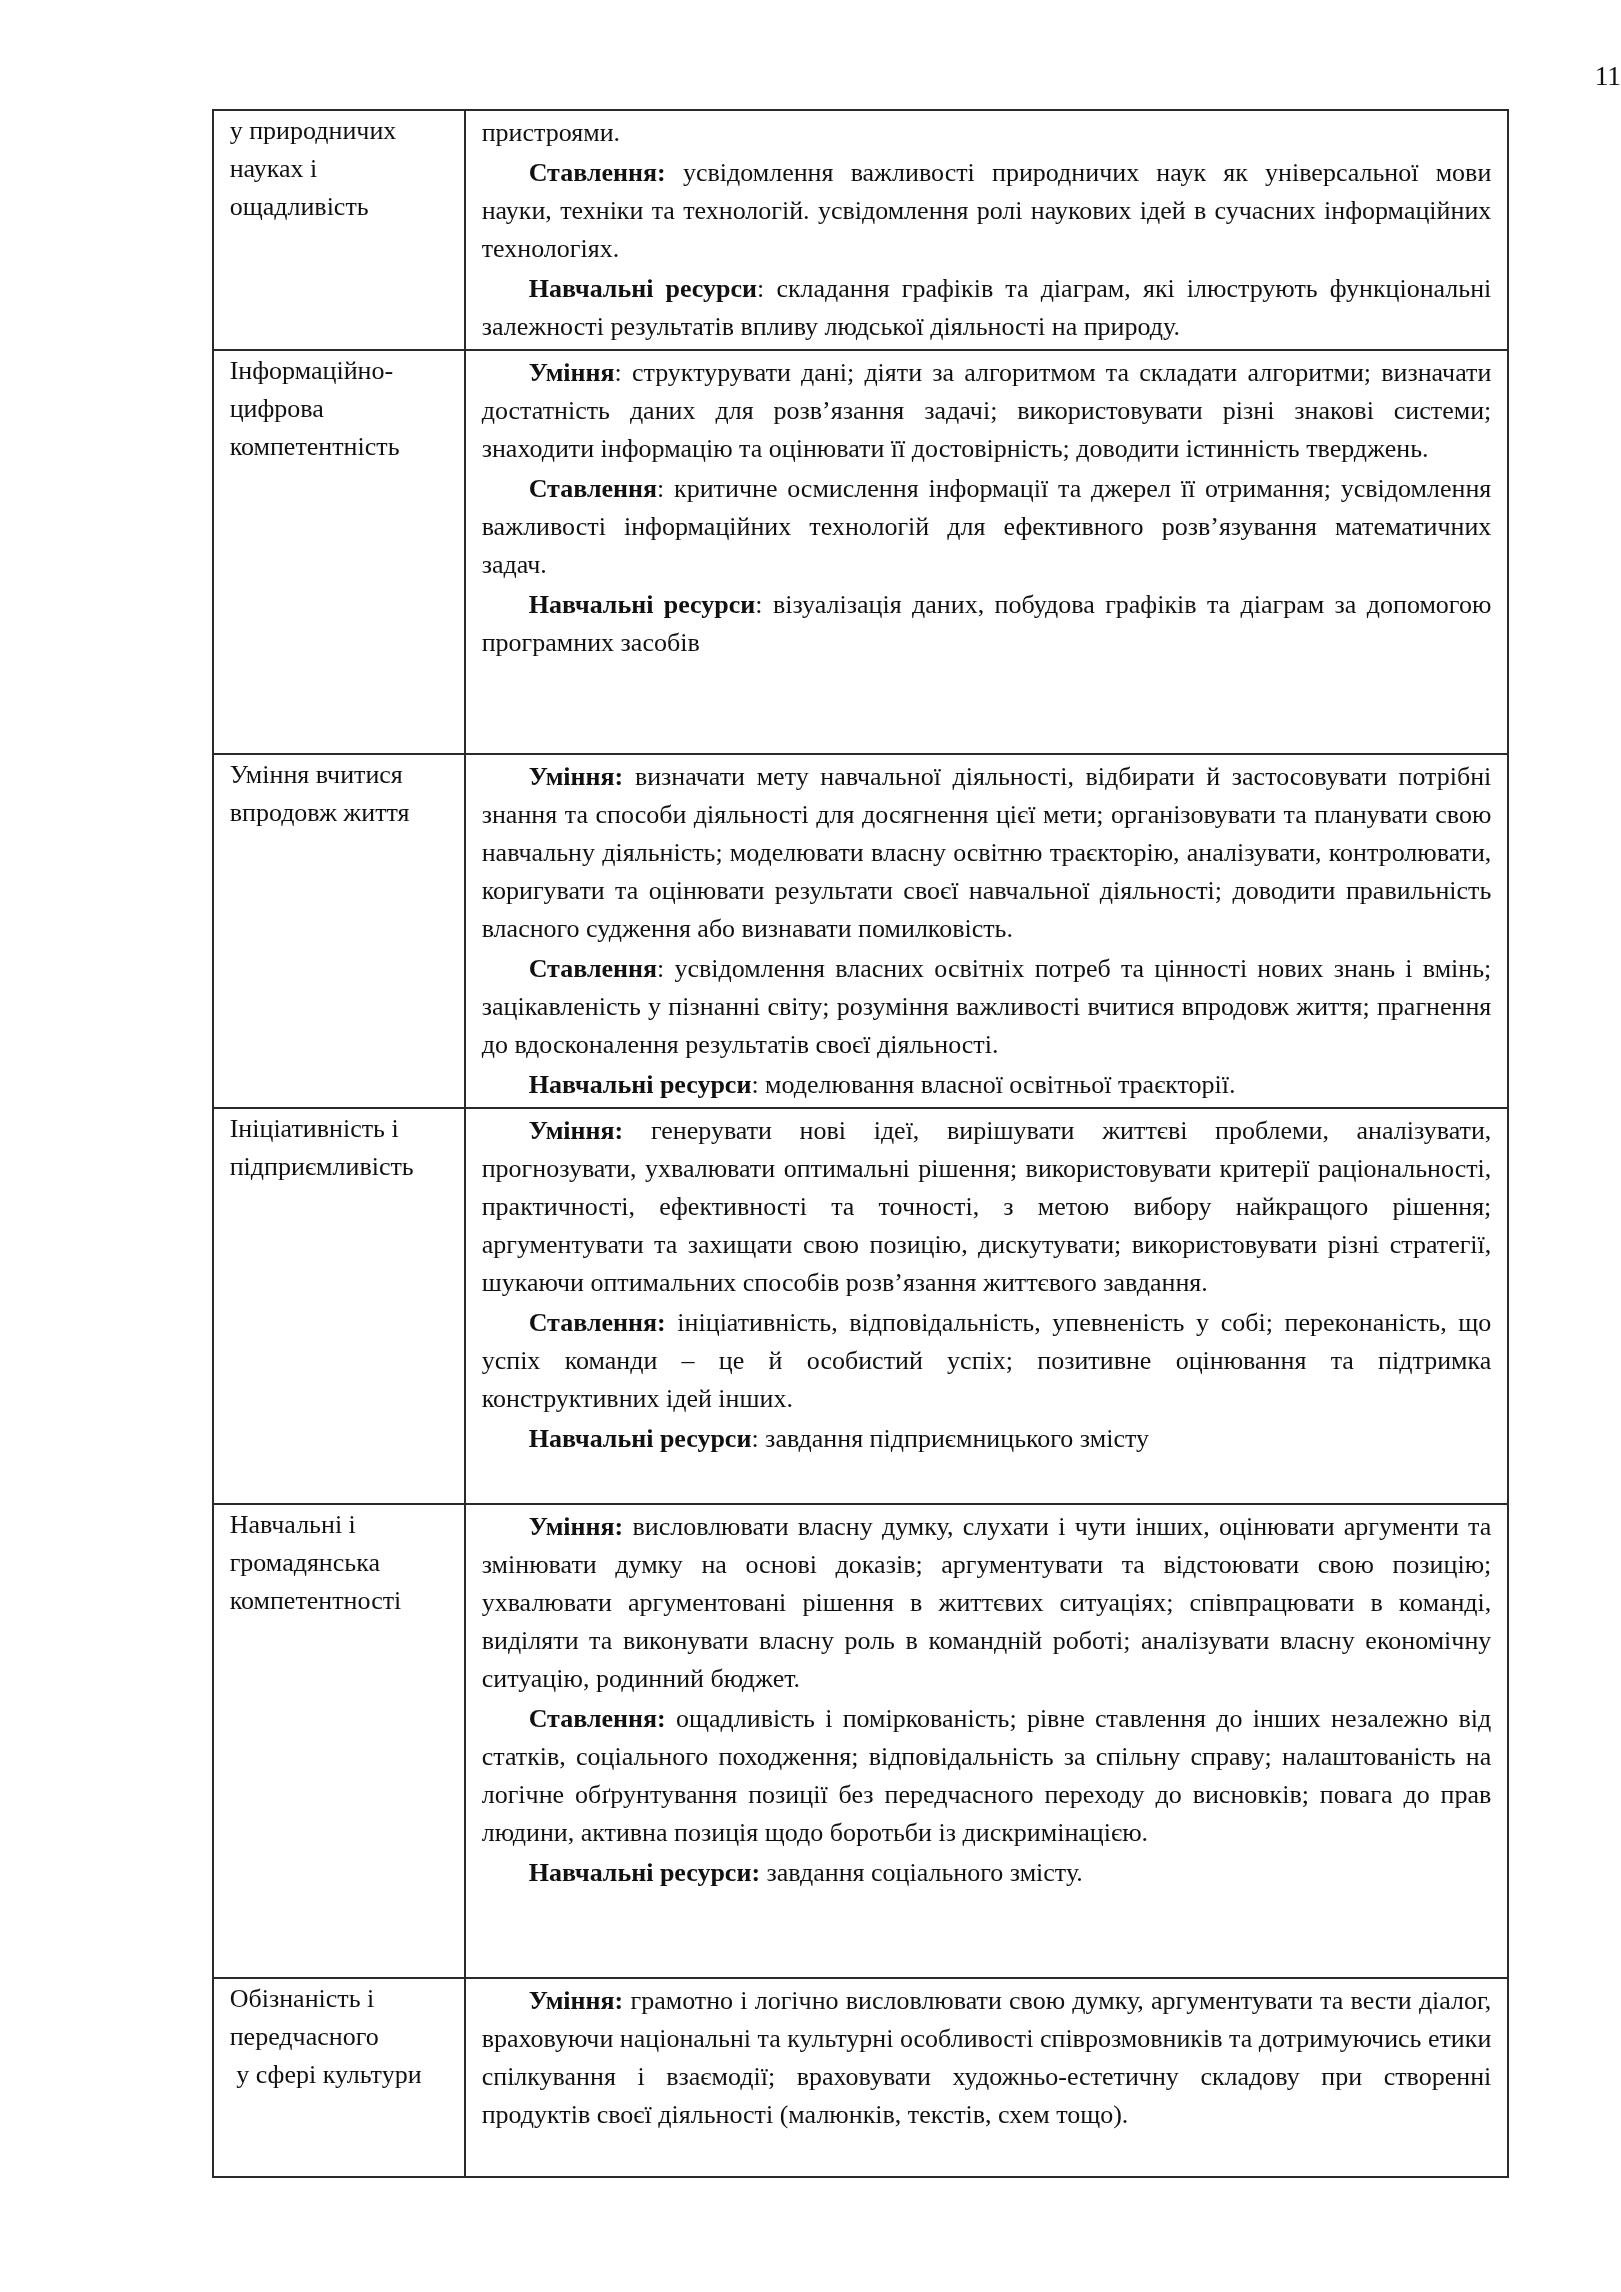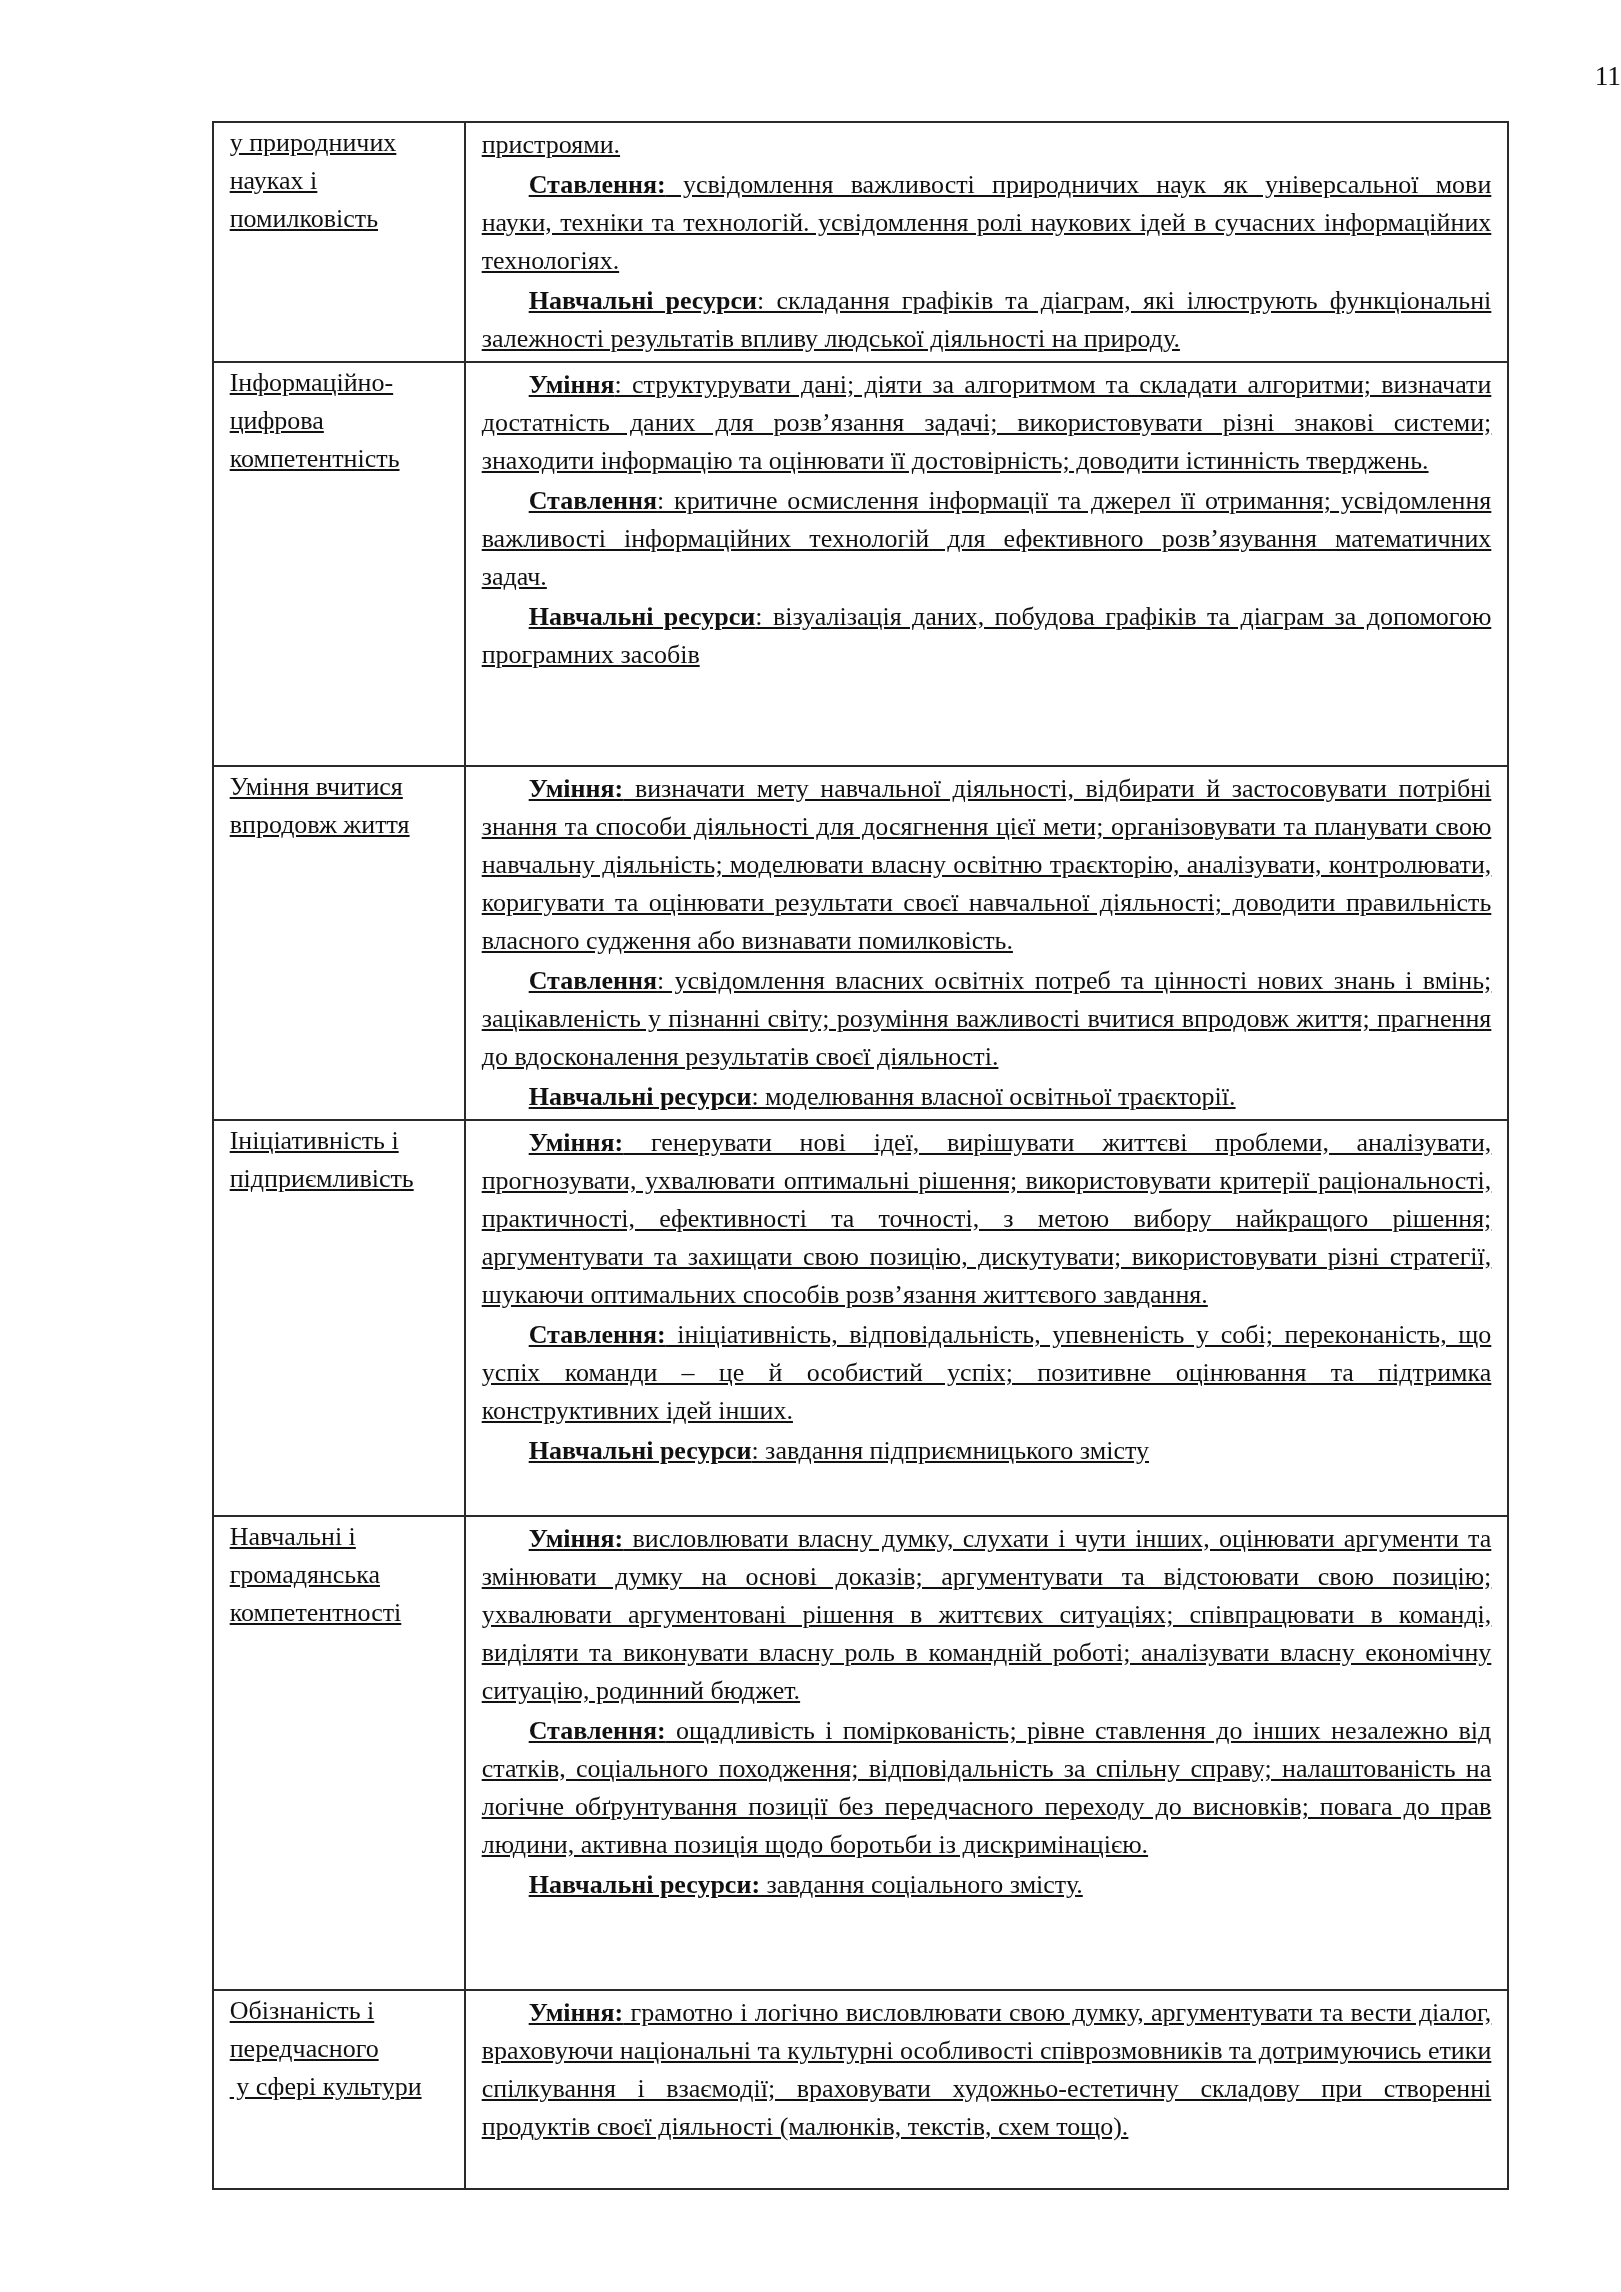--- a/index.html
+++ b/index.html
@@ -1,21 +1,21 @@
 <!DOCTYPE html>
 <html><head>
 <meta charset="utf-8">
 <style>
   html, body { margin: 0; padding: 0; background: #ffffff; }
   body { width: 1621px; height: 2293px; position: relative; overflow: hidden;
          font-family: "Liberation Serif", "DejaVu Serif", serif; color: #111111; }
   .page-number { position: absolute; top: 57px; left: 0; width: 1621px; text-align: right;
                  font-size: 27.4px; line-height: 39px; }
-  .comp-table { position: absolute; left: 212px; top: 121px; width: 1295px;
-                border-collapse: collapse; table-layout: fixed; font-size: 26px; line-height: 38px; text-decoration: underline; }
+  .comp-table { position: absolute; left: 212px; top: 109px; width: 1295px;
+                border-collapse: collapse; table-layout: fixed; font-size: 26px; line-height: 38px; }
   .comp-table col.c1 { width: 252px; }
   .comp-table col.c2 { width: 1043px; }
   .comp-table td { border: 2px solid #2a2a2a; vertical-align: top; padding: 1px 13.7px 1px 15.7px; }
   .comp-table td.name { padding-left: 15.7px; padding-right: 5.9px; text-align: left; }
   .comp-table td.desc { padding-left: 13.7px; padding-right: 13.7px; }
   .para { text-align: justify; text-indent: 47px; margin: 2px; }
   .para.noindent { text-indent: 0; }
   .para b { font-weight: bold; }
   .name-line { display: block; white-space: pre; }
 </style>
@@ -28,21 +28,21 @@
   <colgroup>
       <col class="c1">
       <col class="c2">
     </colgroup>
   <tbody>
 
     <tr style="height:239px">
       <td class="name">
         <span class="name-line">у природничих</span>
         <span class="name-line">науках і</span>
-        <span class="name-line">помилковість</span>
+        <span class="name-line">ощадливість</span>
       </td>
       <td class="desc">
         <p class="para noindent"><b></b><span>пристроями.</span></p>
         <p class="para"><b>Ставлення:</b><span> усвідомлення важливості природничих наук як універсальної мови науки, техніки та технологій. усвідомлення ролі наукових ідей в сучасних інформаційних технологіях.</span></p>
         <p class="para"><b>Навчальні ресурси</b><span>: складання графіків та діаграм, які ілюструють функціональні залежності результатів впливу людської діяльності на природу.</span></p>
       </td>
     </tr>
 
     <tr style="height:404px">
       <td class="name">

